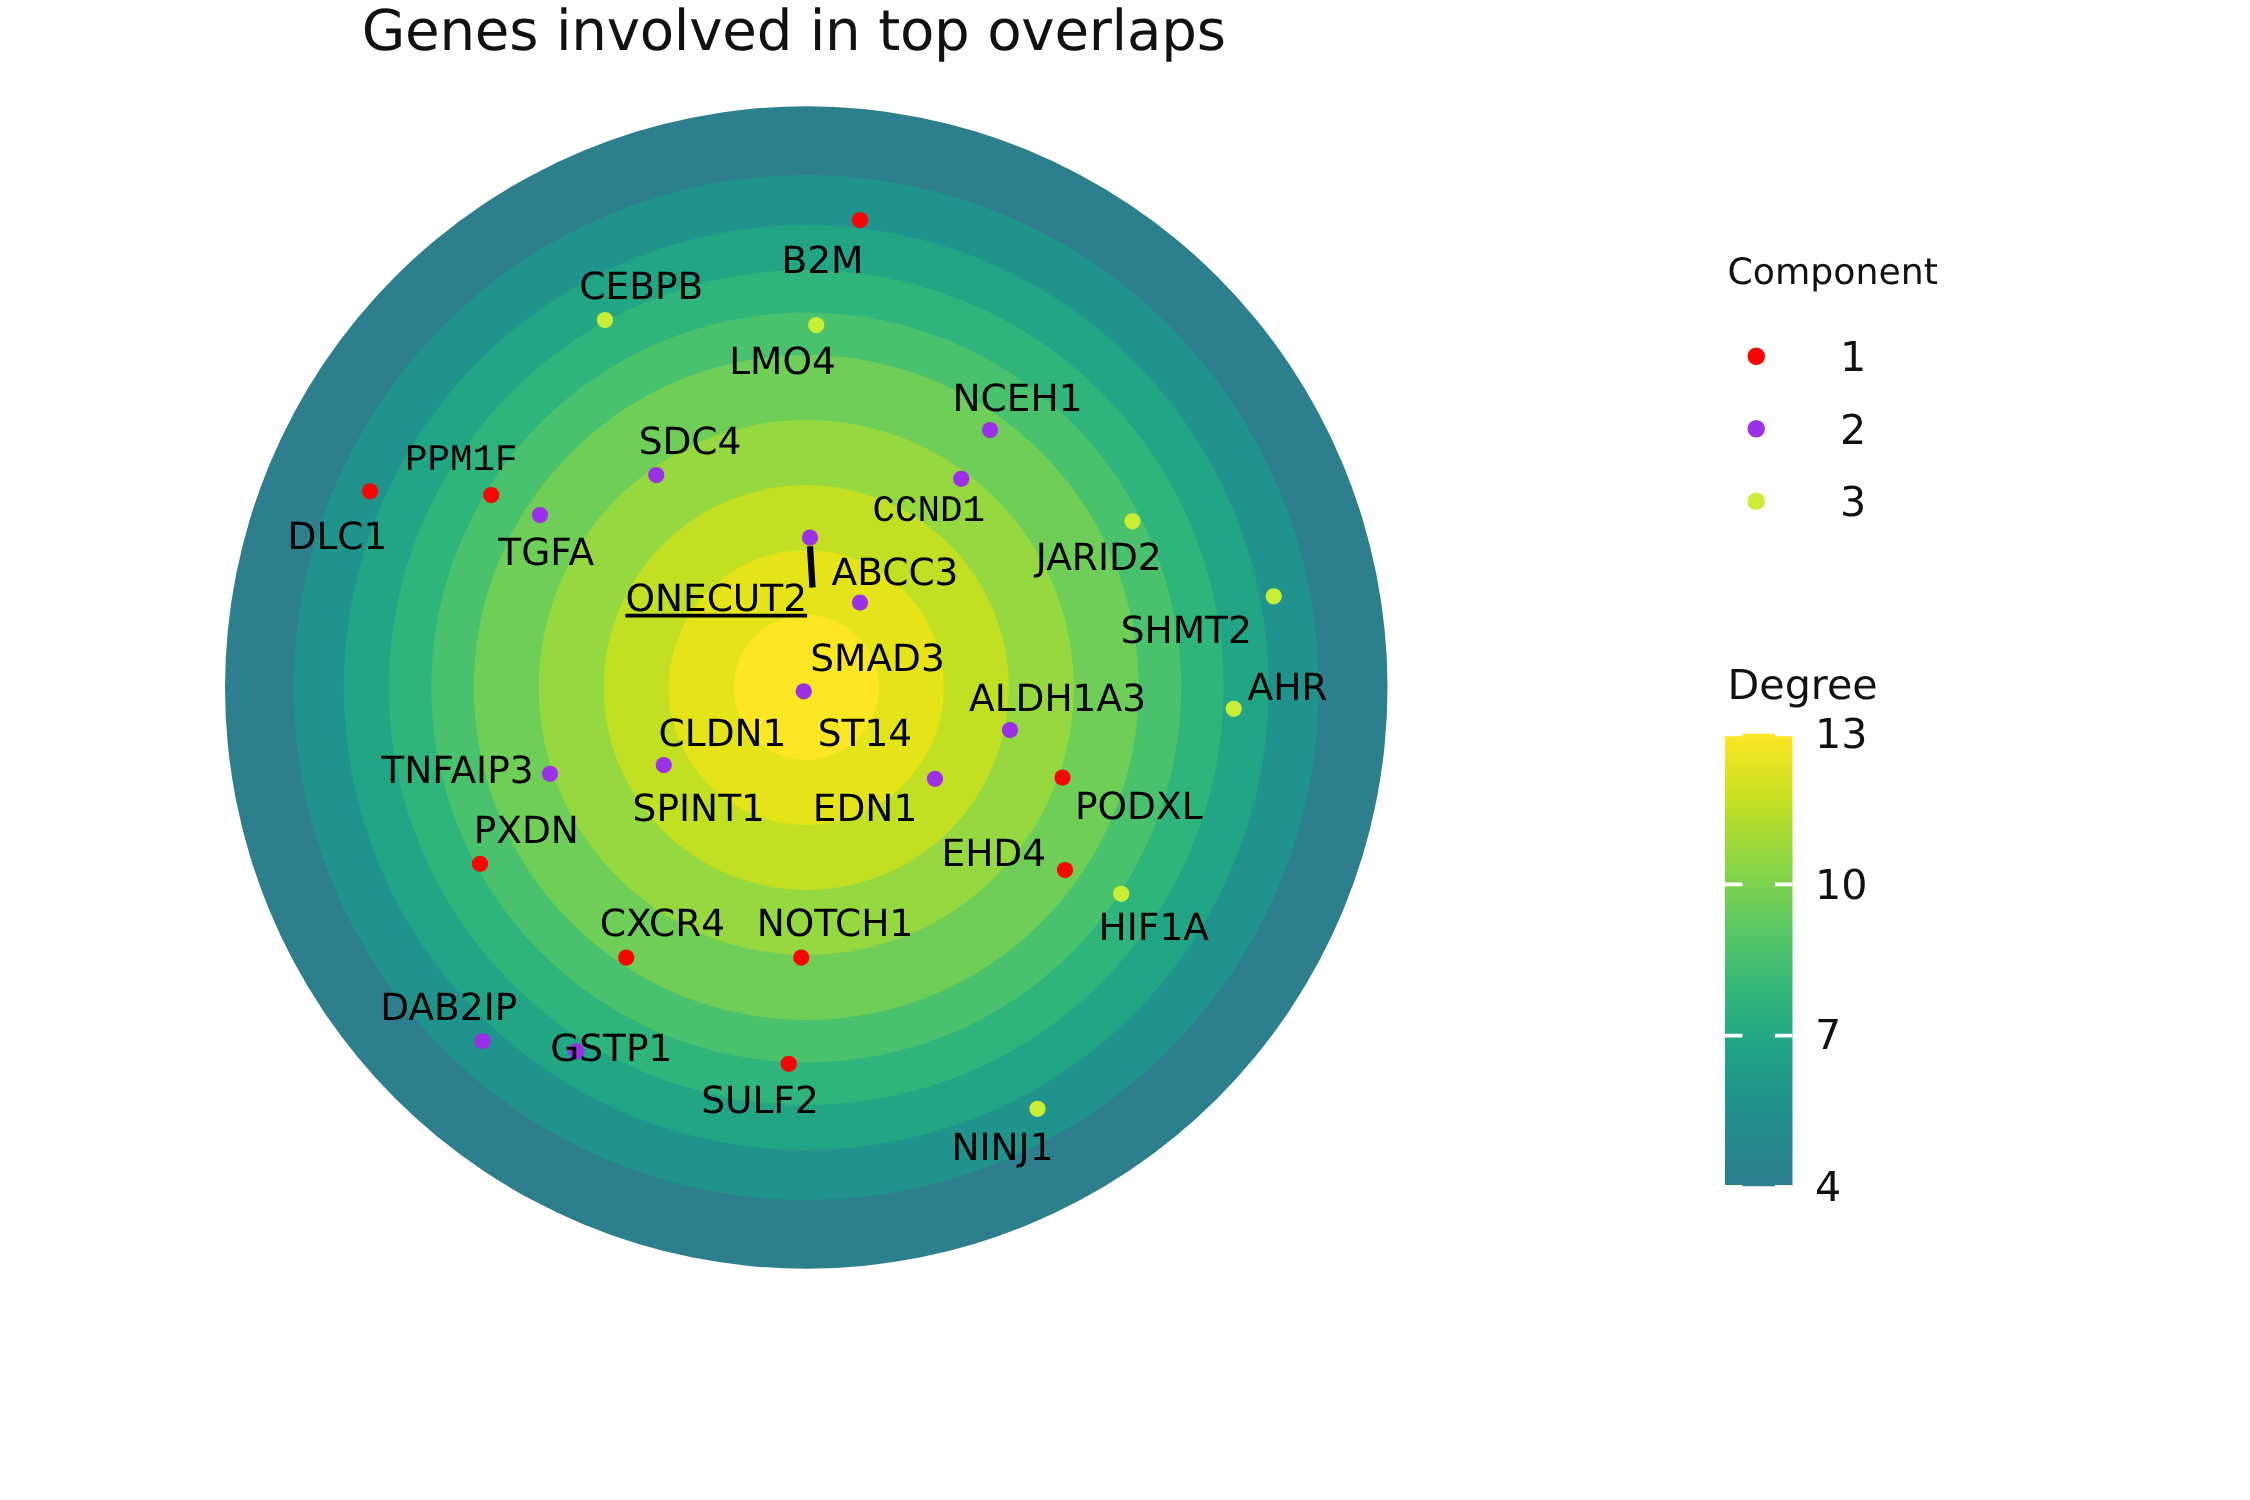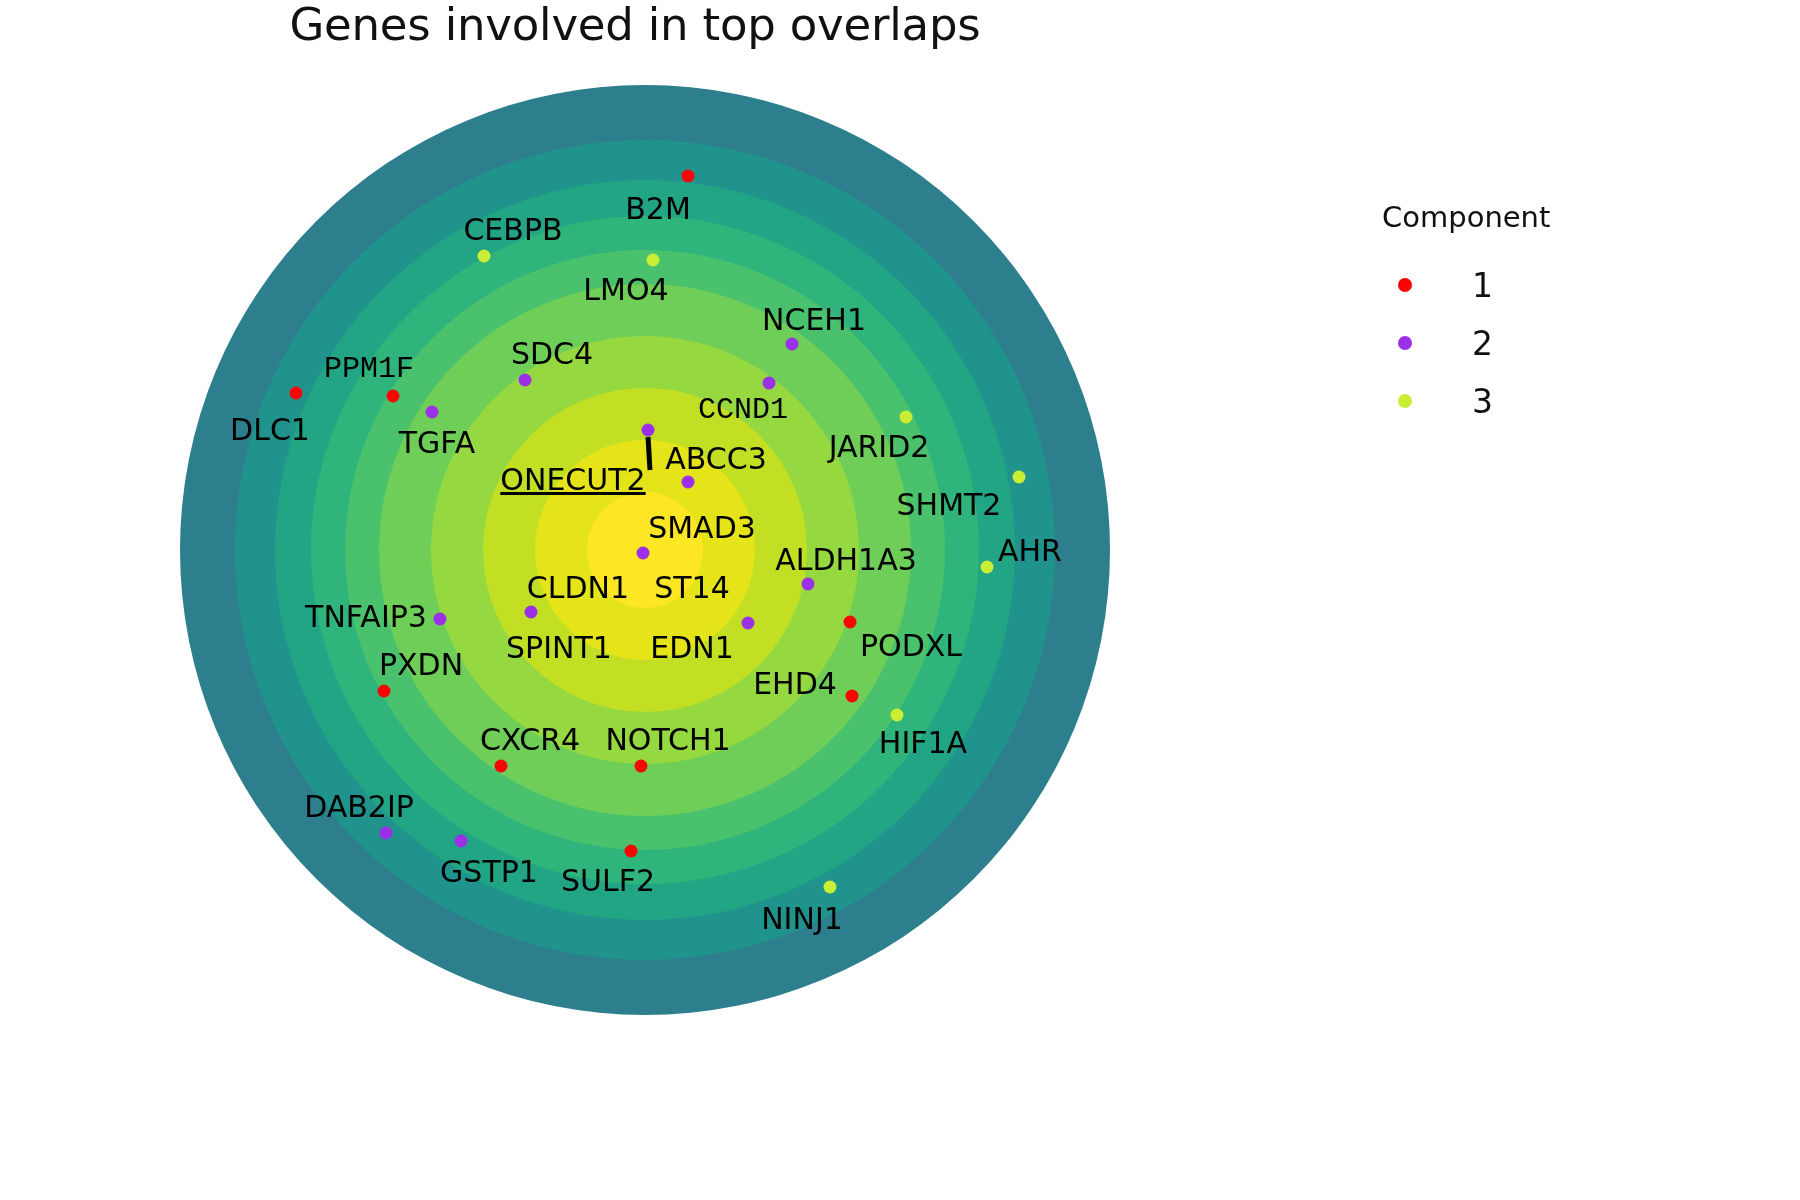--- a/index.html
+++ b/index.html
@@ -122,21 +122,21 @@
         <div class="glabel" style="left: 366px; top: 617px;">TNFAIP3</div>
         <div class="glabel" style="left: 692px; top: 648px;">EDN1</div>
         <div class="glabel" style="left: 911px; top: 646px;">PODXL</div>
         <div class="glabel" style="left: 559px; top: 648px;">SPINT1</div>
         <div class="glabel" style="left: 421px; top: 665px;">PXDN</div>
         <div class="glabel" style="left: 795px; top: 684px;">EHD4</div>
         <div class="glabel" style="left: 923px; top: 743px;">HIF1A</div>
         <div class="glabel" style="left: 530px; top: 740px;">CXCR4</div>
         <div class="glabel" style="left: 668px; top: 740px;">NOTCH1</div>
         <div class="glabel" style="left: 359px; top: 807px;">DAB2IP</div>
-        <div class="glabel" style="left: 489px; top: 872px;">GSTP1</div>
+        <div class="glabel" style="left: 489px; top: 840px;">GSTP1</div>
         <div class="glabel" style="left: 608px; top: 881px;">SULF2</div>
         <div class="glabel" style="left: 802px; top: 919px;">NINJ1</div>
       </div>
   </div>
 
   <div id="legend-component">
     <div class="lg-title">Component</div>
     <div id="legend-component-items">
         <div class="lg-row">
           <span class="lg-swatch" style="background: rgb(250, 5, 5);"></span>
@@ -147,15 +147,33 @@
           <span class="lg-text">2</span>
         </div>
         <div class="lg-row">
           <span class="lg-swatch" style="background: rgb(201, 238, 53);"></span>
           <span class="lg-text">3</span>
         </div>
       </div>
   </div>
 
   <div id="legend-degree">
+    <div class="lg-title">Degree</div>
+    <div id="cbar-wrap">
+      <div id="cbar"></div>
+      <div id="cbar-ticks">
+          <div class="cb-tick l" style="top: 6.5px;"></div>
+          <div class="cb-tick r" style="top: 6.5px;"></div>
+          <div class="cb-lab" style="top: 8px;">13</div>
+          <div class="cb-tick l" style="top: 127.167px;"></div>
+          <div class="cb-tick r" style="top: 127.167px;"></div>
+          <div class="cb-lab" style="top: 128.667px;">10</div>
+          <div class="cb-tick l" style="top: 247.833px;"></div>
+          <div class="cb-tick r" style="top: 247.833px;"></div>
+          <div class="cb-lab" style="top: 249.333px;">7</div>
+          <div class="cb-tick l" style="top: 368.5px;"></div>
+          <div class="cb-tick r" style="top: 368.5px;"></div>
+          <div class="cb-lab" style="top: 370px;">4</div>
+        </div>
+    </div>
   </div>
 
 </div>
 
 </body></html>

